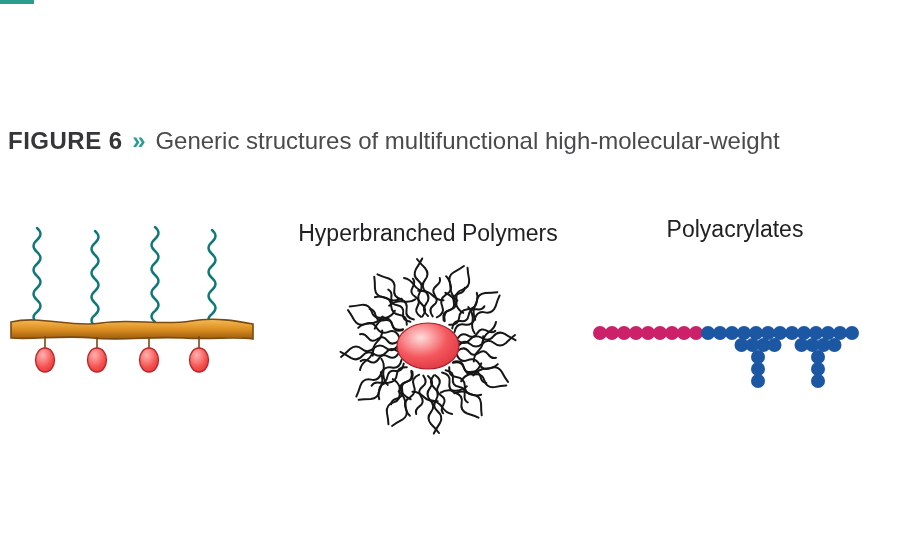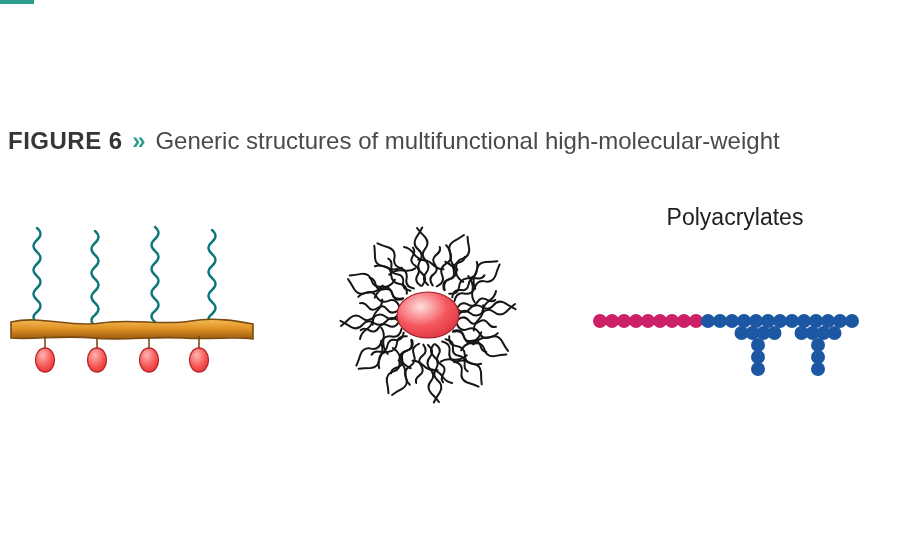--- a/index.html
+++ b/index.html
@@ -12,21 +12,21 @@
   .caption{
     position:absolute;left:8px;top:124px;width:880px;margin:0;
     font-size:24px;line-height:34px;color:var(--caption-text,#4a4a4c);
   }
   .cap-label{font-weight:bold;color:var(--label-text,#363638);letter-spacing:.5px;}
   .cap-arrow{color:var(--accent,#2f9e90);font-weight:bold;padding:0 3px;}
   .panel{position:absolute;text-align:center;}
   .panel-title{font-size:23px;font-weight:400;color:var(--title-text,#212123);margin:0 0 4px 0;}
   #panel-pu{left:6px;top:220px;width:252px;}
   #panel-hb{left:268px;top:220px;width:320px;}
-  #panel-pa{left:582px;top:204px;width:306px;}
+  #panel-pa{left:582px;top:216px;width:306px;}
   .coil{stroke:var(--coil,#0f787a);stroke-width:2.4;fill:none;stroke-linecap:round;}
   .hb{stroke:var(--branch,#161616);stroke-width:2;fill:none;stroke-linecap:round;}
   .stem{stroke:#7a4a10;stroke-width:1.6;}
   svg{display:inline-block;vertical-align:top;}
 </style>
 </head>
 <body>
 
 <div class="stage">
 
@@ -63,20 +63,21 @@
       <line class="stem" x1="142" y1="117" x2="142" y2="129"></line>
       <line class="stem" x1="192" y1="116" x2="192" y2="129"></line>
       <ellipse cx="38" cy="140" rx="9.5" ry="12" fill="url(#dropGrad)" stroke="#b9262a" stroke-width="1.3"></ellipse>
       <ellipse cx="90" cy="140" rx="9.5" ry="12" fill="url(#dropGrad)" stroke="#b9262a" stroke-width="1.3"></ellipse>
       <ellipse cx="142" cy="140" rx="9.5" ry="12" fill="url(#dropGrad)" stroke="#b9262a" stroke-width="1.3"></ellipse>
       <ellipse cx="192" cy="140" rx="9.5" ry="12" fill="url(#dropGrad)" stroke="#b9262a" stroke-width="1.3"></ellipse>
     </svg>
   </div>
 
   <div class="panel" id="panel-hb">
+    <p class="panel-title">Hyperbranched Polymers</p>
     <svg width="310" height="190" viewBox="0 0 310 190">
       <defs>
         <radialGradient id="coreGrad" cx="0.38" cy="0.32" r="0.95">
           <stop offset="0" stop-color="#ffdedd"></stop>
           <stop offset="0.45" stop-color="#f4575d"></stop>
           <stop offset="1" stop-color="#cf2131"></stop>
         </radialGradient>
         <g id="hbA">
           <path d="M30,0 q6,-7 12,-2 q6,5 12,0 q6,-6 12,-1 q6,5 12,0 q5,-5 9,-8" fill="none"></path>
           <path d="M54,-1 q1,-9 7,-13 q6,-4 7,-10" fill="none"></path>

